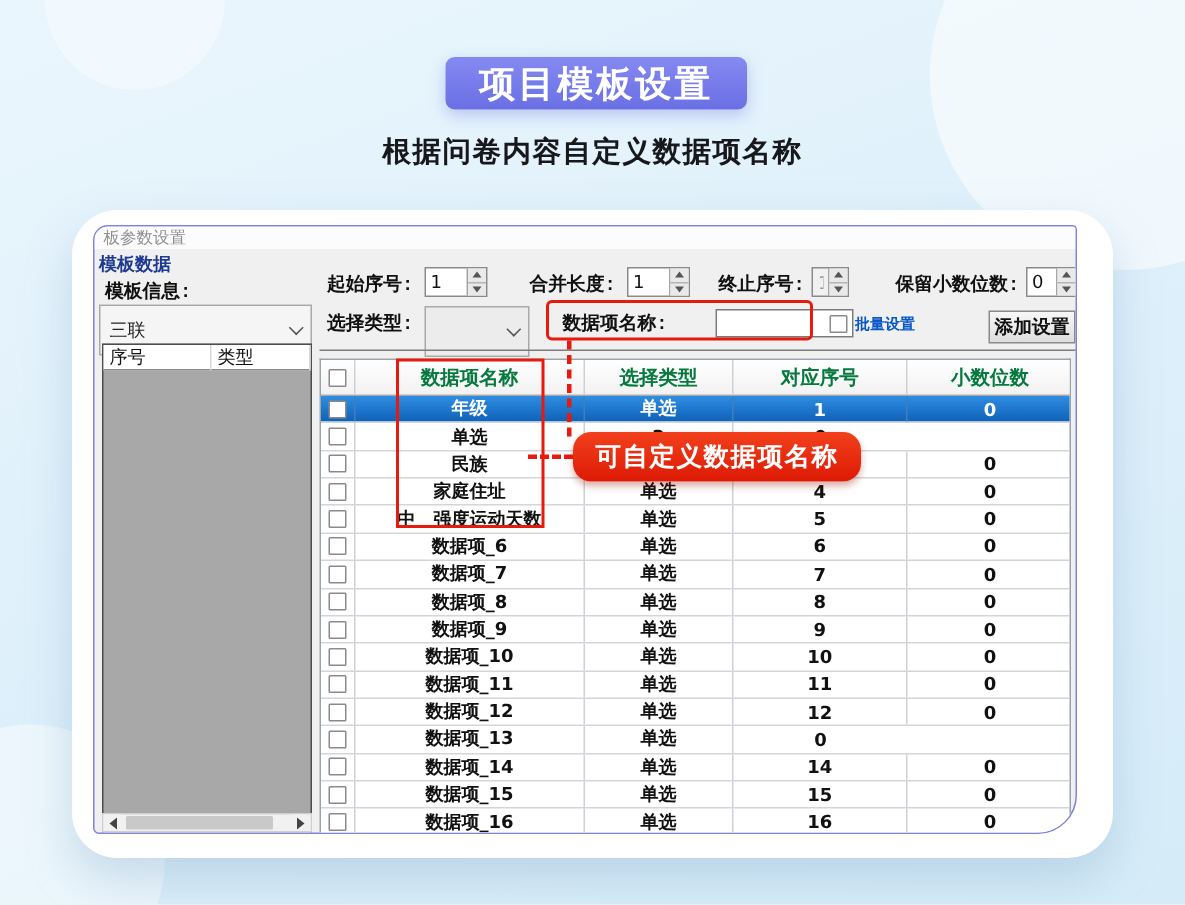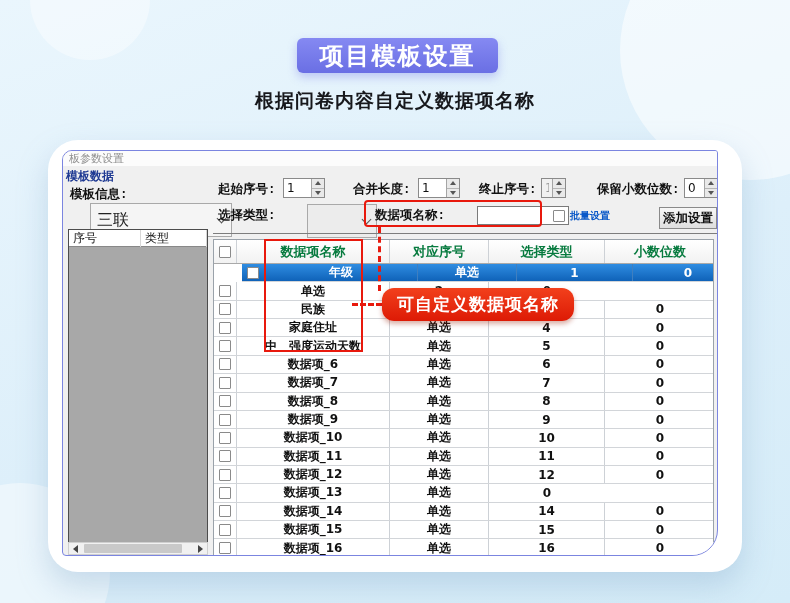--- a/index.html
+++ b/index.html
@@ -41,21 +41,21 @@
   .titlebar { position:absolute; left:0; top:0; width:100%; height:15px; background:#fcfcfc;
     font-size:11px; color:#8f8f8f; line-height:15px; padding-left:6px; }
   .sectionlabel { position:absolute; left:3px; top:17px; font-size:12px; font-weight:700; color:#1f3a93; }
 
   
   .lbl { font-size:12.5px; font-weight:700; color:#111;font-family:Liberation Mono, monospace; }
   .tplinfo { position:absolute; left:7px; top:35px; }
   .dropdown {
     position:absolute; background:#f5f5f5; border:1px solid #a9a9a9;
     display:flex; align-items:center; justify-content:space-between;
-    font-size:16px; color:#222; padding:16px 6px; height:20px;margin-left:24px;
+    font-size:12px; color:#222; padding:16px 6px; height:20px;
   }
   #tpl-select { left:3px; top:52px; width:142px; }
   .chev { width:7px; height:7px; border-right:1.6px solid #555; border-bottom:1.6px solid #555;
     transform:rotate(45deg); margin-top:-3px; flex:none; }
   .leftlist { position:absolute; left:5px; top:78px; width:140px; height:352px;
     border:1.5px solid #4c4c4c; background:#a8a8a8; }
   .leftlist .lhead { display:grid; grid-template-columns:72px 66px; background:#fff; height:17px;
     border-bottom:1px solid #888; }
   .leftlist .lhead div { font-size:12px; color:#111; padding-left:4px; line-height:17px;
     border-right:1px solid #d7d7d7; }
@@ -94,21 +94,21 @@
   
   .maintable { position:absolute; left:150px; top:88px; width:501px; height:318px;
     background:#fff; border:1px solid #9aa2aa; border-bottom:none; }
   .trow, .thead { display:grid; grid-template-columns:23px 153px 99px 116px 110px; }
   .thead { height:24px; background:linear-gradient(180deg,#ffffff,#f2f2f2); border-bottom:1px solid #a9a9a9; }
   .thead .tcell { font-size:13px; font-weight:700; color:#067a3e; }
   .trow { height:18.37px; border-bottom:1px solid #d2d5d9; }
   .tcell { display:flex; align-items:center; justify-content:center; font-size:12px; font-weight:600;
     color:#111; border-right:1px solid #cdd1d6; overflow:hidden; white-space:nowrap; }
   .tcell:last-child { border-right:none; }
-  .trow.selected { background:linear-gradient(180deg,#2f8de2,#0f62b8);margin-left:28px; }
+  .trow.selected { background:linear-gradient(180deg,#2f8de2,#0f62b8); }
   .trow.selected .tcell { color:#fff; border-right-color:#3f7fc0; }
 
   
   .ann { position:absolute; z-index:30; pointer-events:none; }
   #ann-input-box { left:364px; top:200px; width:178px; height:27px; border:2px solid #e8190d; border-radius:4px; }
   #ann-vdash { left:378px; top:227px; height:64px; border-left:3px dashed #e8190d; width:0; }
   #ann-colbox { left:264px; top:239px; width:99px; height:113px; border:2px solid #e8190d; }
   #ann-hdash { left:352px; top:303px; width:30px; border-top:3px dashed #e8190d; height:0; }
   .callout { position:absolute; left:382px; top:288px; width:192px; height:33px; z-index:31;
     background:linear-gradient(180deg,#f2401c,#dd1a05); border-radius:12px;
@@ -220,22 +220,22 @@
   <div class="btn">添加设置</div>
 
   <div class="sep"></div>
 
   <div class="maintable">
     <div class="thead">
       <div class="tcell">
           <span class="cbox"></span>
         </div>
       <div class="tcell">数据项名称</div>
+      <div class="tcell">选择类型</div>
       <div class="tcell">对应序号</div>
-      <div class="tcell">选择类型</div>
       <div class="tcell">小数位数</div>
     </div>
     <div>
         <div class="trow selected">
           <div class="tcell">
             <span class="cbox"></span>
           </div>
           <div class="tcell">年级</div>
           <div class="tcell">单选</div>
           <div class="tcell">1</div>

